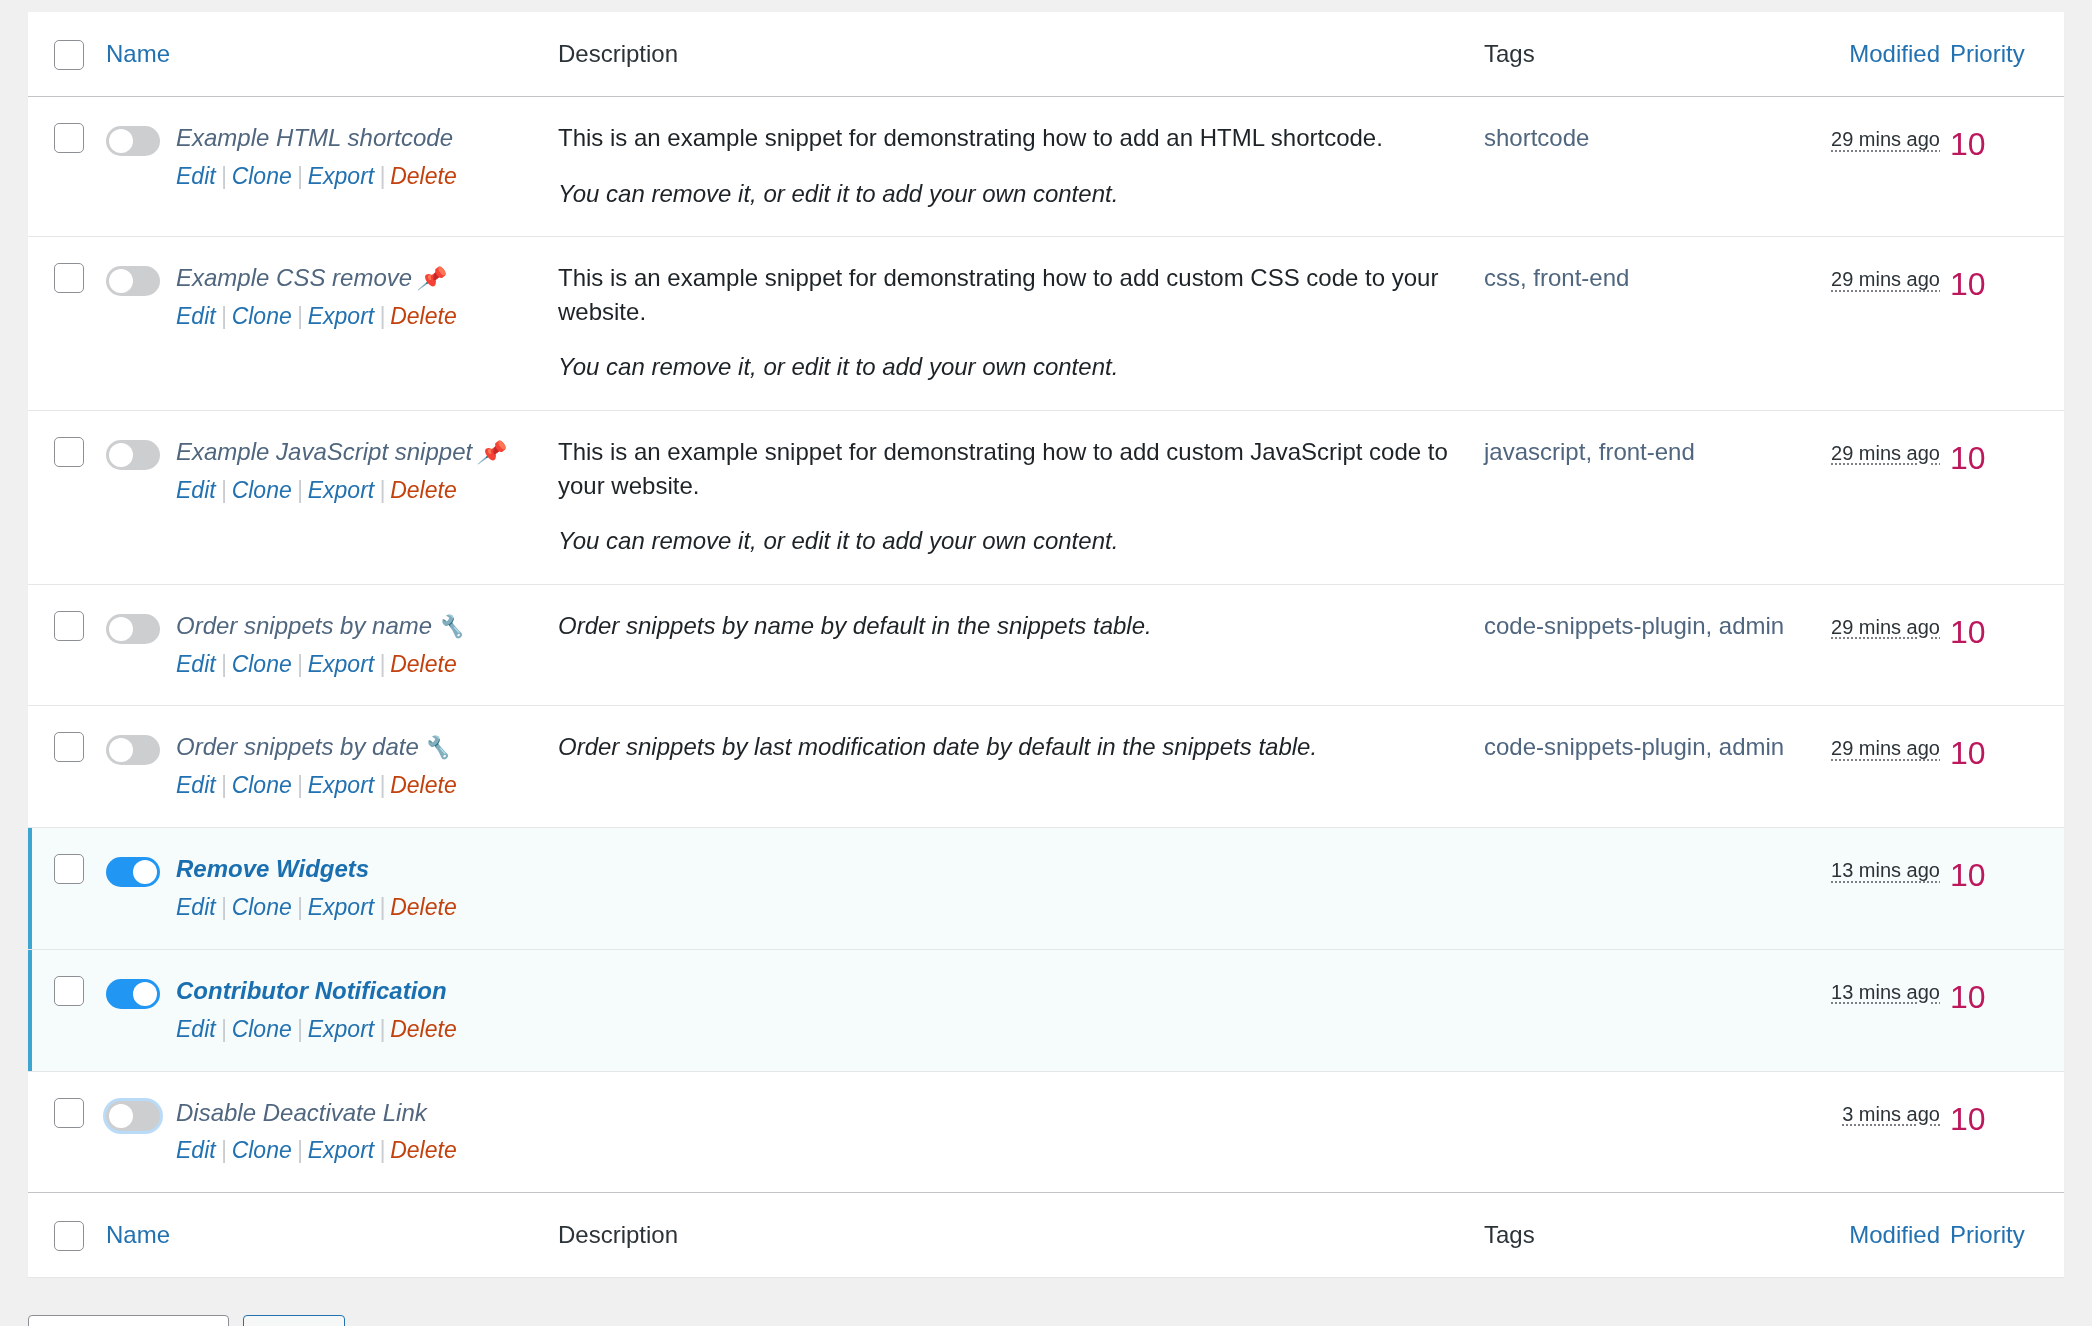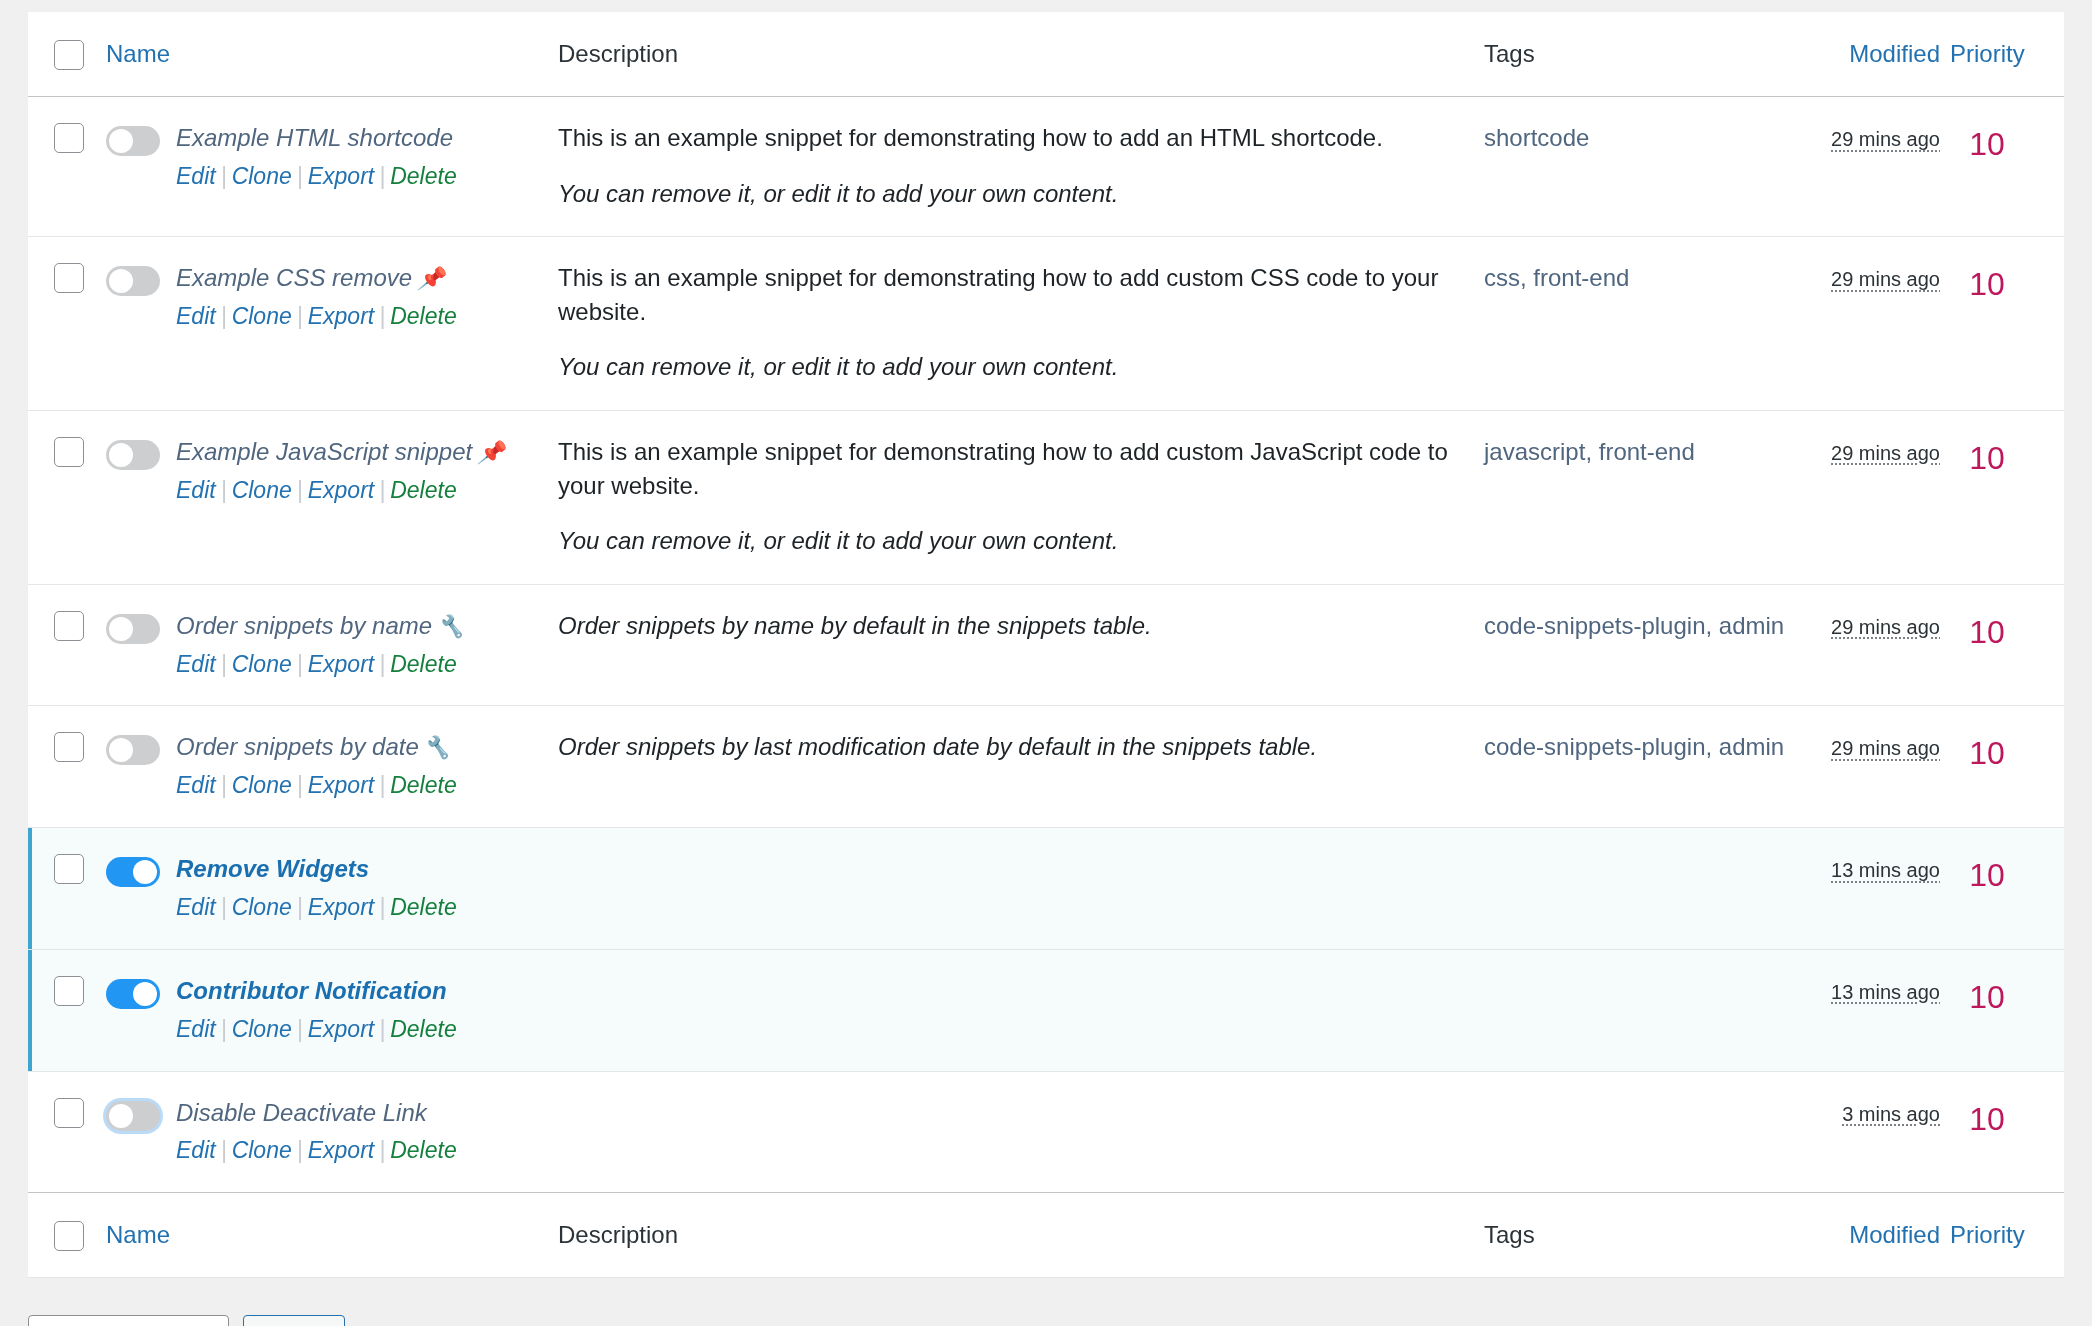--- a/index.html
+++ b/index.html
@@ -51,21 +51,21 @@
   tfoot th { padding: 26px 14px 26px 0; }
 
   th.cb-col, td.cb-col {
     padding-left: 26px;
     padding-right: 0;
     width: 78px;
     vertical-align: top;
   }
 
   th.col-mod, td.col-mod { text-align: right; padding-right: 10px; }
-  th.col-prio, td.col-prio { text-align: center; padding-right: 40px; }
+  th.col-prio, td.col-prio { text-align: left; padding-right: 40px; }
   th.col-tags, td.col-tags { padding-left: 4px; }
 
   thead th a, tfoot th a {
     color: #2271b1;
     text-decoration: none;
   }
 
   tbody tr {
     border-top: 1px solid #e4e6e8;
     background: #fff;
@@ -154,21 +154,21 @@
     margin-top: 6px;
     font-size: 23px;
     color: #c9ccd0;
     line-height: 1.3;
     white-space: nowrap;
   }
   .row-actions a {
     color: #2271b1;
     text-decoration: none;
   }
-  .row-actions a.delete { color: #15803d; }
+  .row-actions a.delete { color: #c2410c; }
   .row-actions .sep {
     color: #c9ccd0;
     padding: 0 5px;
   }
 
   
   .desc p {
     margin: 0 0 22px 0;
     font-size: 24px;
     color: #1d2327;

